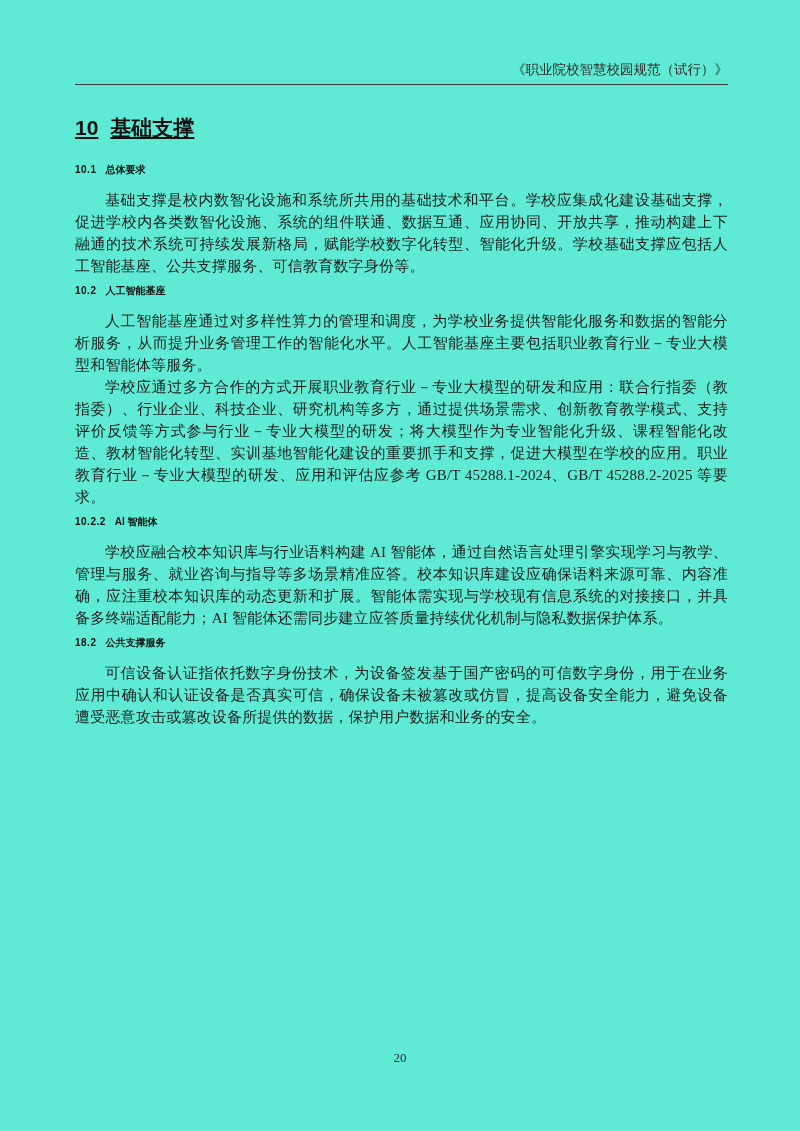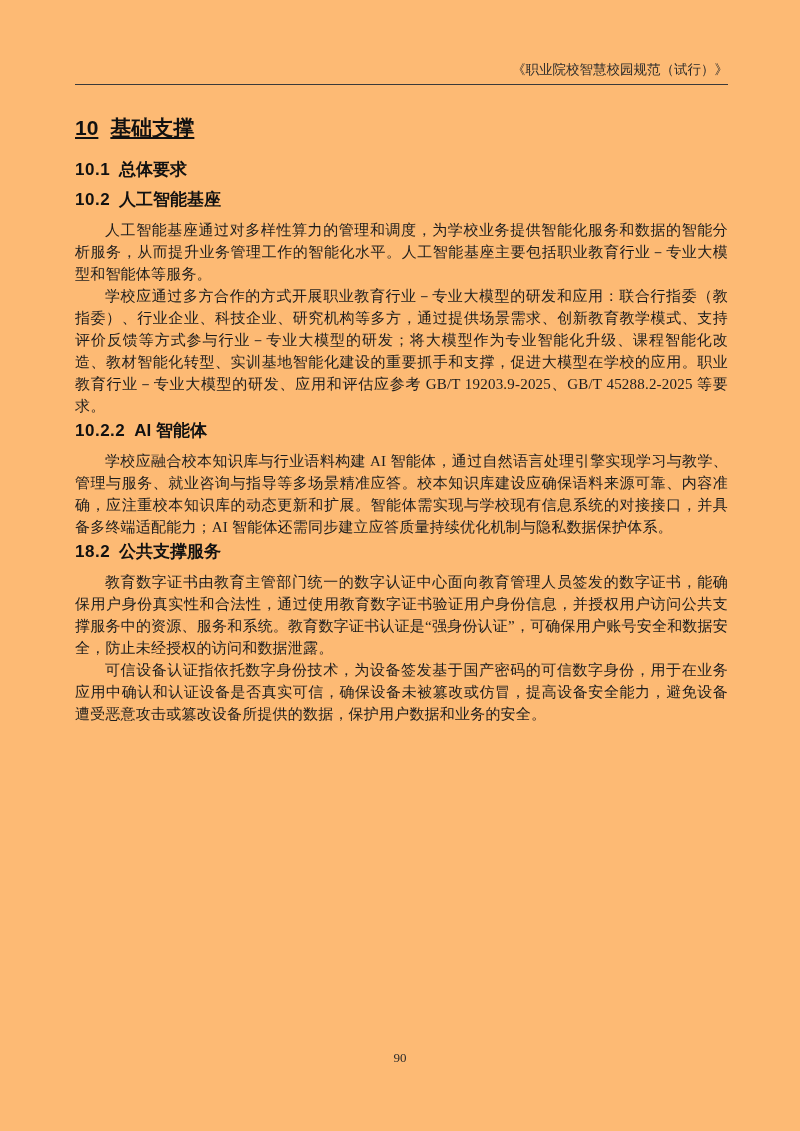--- a/index.html
+++ b/index.html
@@ -1,21 +1,21 @@
 <!DOCTYPE html>
 <html><head>
 <meta charset="utf-8">
 <style>
   html, body { margin: 0; padding: 0; background: #ffffff; }
   .page {
     position: relative;
     width: 800px;
     height: 1131px;
     margin: 0 auto;
-    background: #fdba74;
+    background: #5eead4;
     box-sizing: border-box;
     padding: 0 72px 0 75px;
     color: #1d1d1d;
     font-family: "Liberation Serif", "DejaVu Serif", serif;
   }
   .doc-header {
     margin: 0;
     padding-top: 62px;
     padding-bottom: 7px;
     border-bottom: 1.5px solid #3a3a3a;
@@ -32,21 +32,21 @@
     font-size: 21px;
     line-height: 26px;
     color: #111;
     text-decoration: underline;
   }
   .chapter .ch-num { margin-right: 12px; }
   .sec-h {
     margin: 3px 0 9px 0;
     font-family: "Liberation Sans", "DejaVu Sans", sans-serif;
     font-weight: 700;
-    font-size: 17px;
+    font-size: 10px;
     line-height: 21px;
     color: #111;
   }
   .sec-h .sec-num { margin-right: 9px; letter-spacing: 0.5px; }
   .sec-h.lvl4 { padding-left: 31px; }
   .body-p {
     margin: 0 0 0 0;
     font-size: 15px;
     line-height: 22px;
     text-align: justify;
@@ -74,39 +74,39 @@
     <span>《职业院校智慧校园规范（试行）》</span>
   </div>
 
   <h1 class="chapter">
     <span class="ch-num">10</span><span>基础支撑</span>
   </h1>
 
   <h2 class="sec-h lvl2">
     <span class="sec-num">10.1</span><span>总体要求</span>
   </h2>
+  <p class="body-p">基础支撑是校内数智化设施和系统所共用的基础技术和平台。学校应集成化建设基础支撑，促进学校内各类数智化设施、系统的组件联通、数据互通、应用协同、开放共享，推动构建上下融通的技术系统可持续发展新格局，赋能学校数字化转型、智能化升级。学校基础支撑应包括人工智能基座、公共支撑服务、可信教育数字身份等。</p>
 
   <h2 class="sec-h lvl2">
     <span class="sec-num">10.2</span><span>人工智能基座</span>
   </h2>
   <p class="body-p">人工智能基座通过对多样性算力的管理和调度，为学校业务提供智能化服务和数据的智能分析服务，从而提升业务管理工作的智能化水平。人工智能基座主要包括职业教育行业－专业大模型和智能体等服务。</p>
 
-  <p class="body-p">学校应通过多方合作的方式开展职业教育行业－专业大模型的研发和应用：联合行指委（教指委）、行业企业、科技企业、研究机构等多方，通过提供场景需求、创新教育教学模式、支持评价反馈等方式参与行业－专业大模型的研发；将大模型作为专业智能化升级、课程智能化改造、教材智能化转型、实训基地智能化建设的重要抓手和支撑，促进大模型在学校的应用。职业教育行业－专业大模型的研发、应用和评估应参考 GB/T 19203.9-2025、GB/T 45288.2-2025 等要求。</p>
+  <p class="body-p">学校应通过多方合作的方式开展职业教育行业－专业大模型的研发和应用：联合行指委（教指委）、行业企业、科技企业、研究机构等多方，通过提供场景需求、创新教育教学模式、支持评价反馈等方式参与行业－专业大模型的研发；将大模型作为专业智能化升级、课程智能化改造、教材智能化转型、实训基地智能化建设的重要抓手和支撑，促进大模型在学校的应用。职业教育行业－专业大模型的研发、应用和评估应参考 GB/T 45288.1-2024、GB/T 45288.2-2025 等要求。</p>
 
   <h3 class="sec-h lvl3">
     <span class="sec-num">10.2.2</span><span>AI 智能体</span>
   </h3>
   <p class="body-p">学校应融合校本知识库与行业语料构建 AI 智能体，通过自然语言处理引擎实现学习与教学、管理与服务、就业咨询与指导等多场景精准应答。校本知识库建设应确保语料来源可靠、内容准确，应注重校本知识库的动态更新和扩展。智能体需实现与学校现有信息系统的对接接口，并具备多终端适配能力；AI 智能体还需同步建立应答质量持续优化机制与隐私数据保护体系。</p>
 
   <h2 class="sec-h lvl2">
     <span class="sec-num">18.2</span><span>公共支撑服务</span>
   </h2>
 
 
-  <p class="body-p">教育数字证书由教育主管部门统一的数字认证中心面向教育管理人员签发的数字证书，能确保用户身份真实性和合法性，通过使用教育数字证书验证用户身份信息，并授权用户访问公共支撑服务中的资源、服务和系统。教育数字证书认证是“强身份认证”，可确保用户账号安全和数据安全，防止未经授权的访问和数据泄露。</p>
 
   <p class="body-p">可信设备认证指依托数字身份技术，为设备签发基于国产密码的可信数字身份，用于在业务应用中确认和认证设备是否真实可信，确保设备未被篡改或仿冒，提高设备安全能力，避免设备遭受恶意攻击或篡改设备所提供的数据，保护用户数据和业务的安全。</p>
 
   <div class="page-footer">
-    <span>90</span>
+    <span>20</span>
   </div>
 
 </div>
 
 </body></html>

